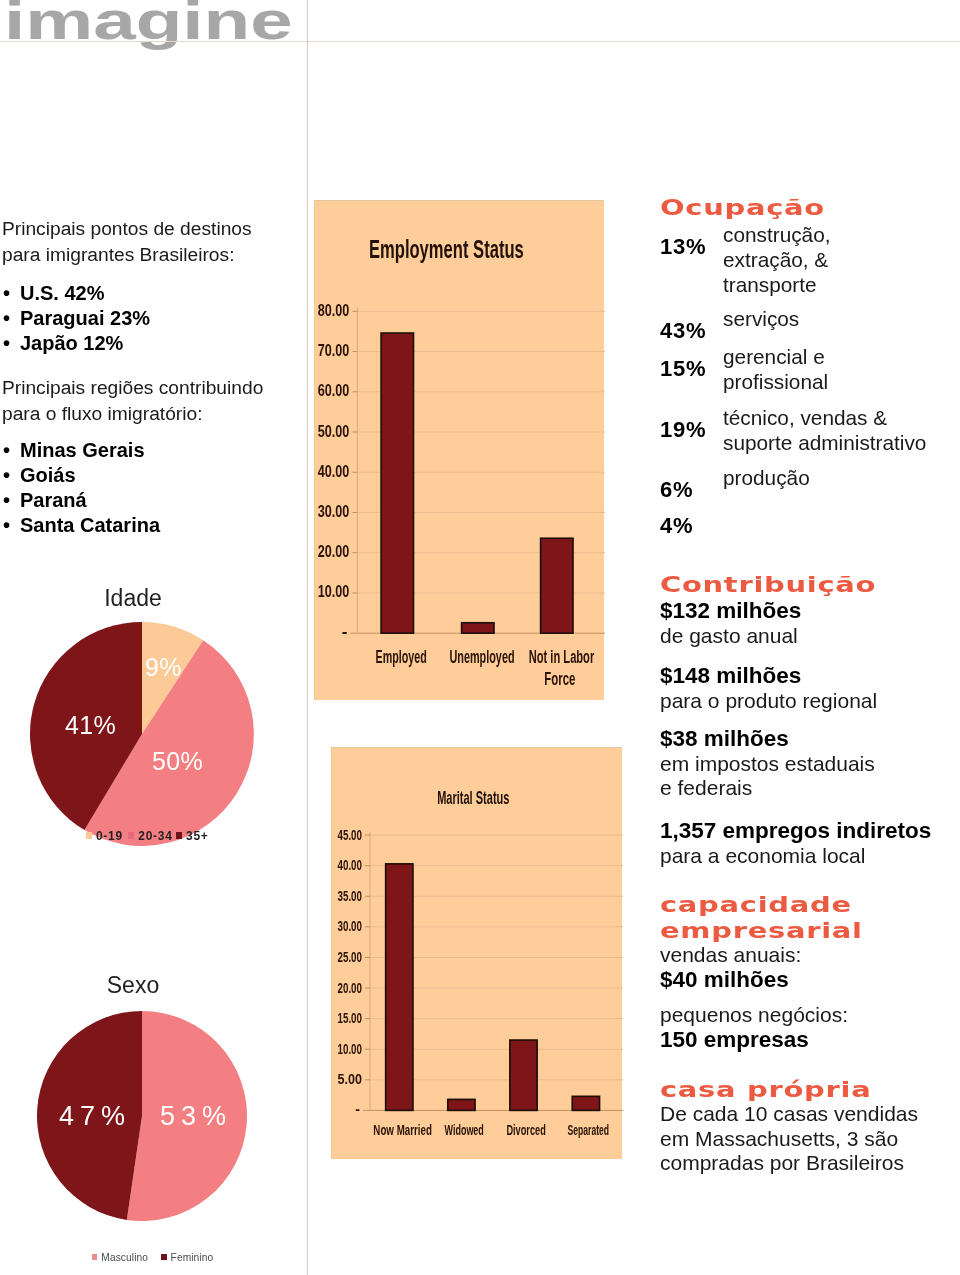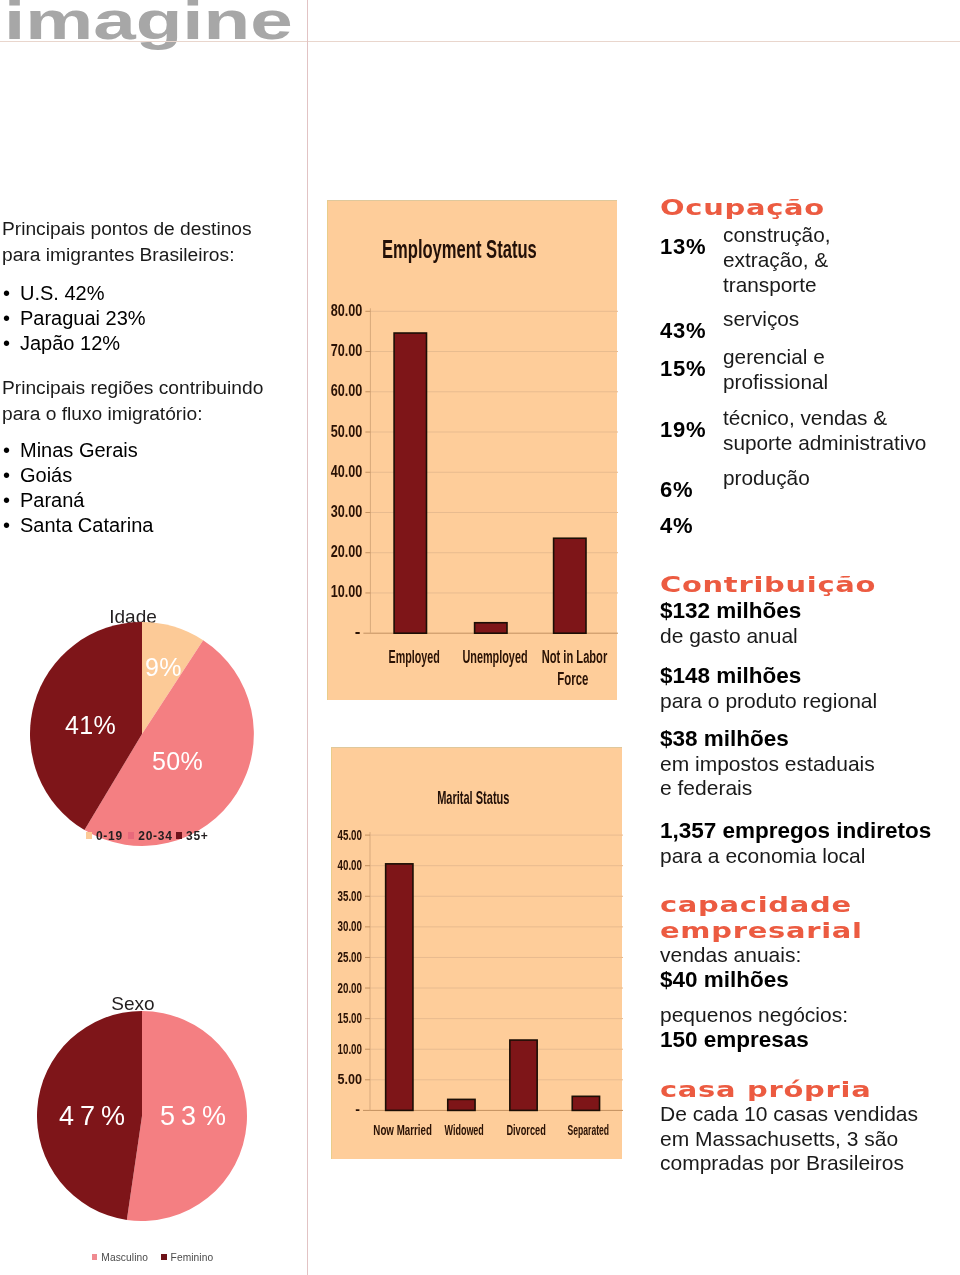--- a/index.html
+++ b/index.html
@@ -9,25 +9,25 @@
 
   
   .logo{position:absolute;left:4px;top:0px;font-size:54px;font-weight:bold;color:#a7a7a7;
         transform:scaleX(1.415);transform-origin:0 0;line-height:41px;white-space:nowrap;}
   .hline{position:absolute;left:0;top:41px;width:960px;height:1px;background:#e9d6cd;}
   .vline1{position:absolute;left:307px;top:0;width:1.2px;height:1275px;background:#e2c3c4;}
 
   
   .lcol{position:absolute;left:0;top:0;width:308px;height:1275px;}
   .lead{position:absolute;left:2px;font-size:19.2px;color:#1a1a1a;line-height:26px;white-space:pre-line;}
-  .blist{position:absolute;left:2px;margin:0;padding:0;font-size:20px;font-weight:normal;color:#000;line-height:25px;}
+  .blist{position:absolute;left:2px;margin:0;padding:0;font-size:20px;font-weight:bold;color:#000;line-height:25px;}
   .blist li{list-style:none;margin:0;padding:0 0 0 18px;position:relative;}
   .blist li:before{content:"\2022";position:absolute;left:1px;top:0;}
 
-  .pietitle{position:absolute;font-size:19px;color:#231f20;text-align:center;margin-top:21px;}
+  .pietitle{position:absolute;font-size:23px;color:#231f20;text-align:center;}
   .pielegend{position:absolute;display:flex;align-items:baseline;gap:0;}
   .lgitem{display:flex;align-items:center;}
   .swatch{display:inline-block;width:6.5px;height:6.5px;margin-right:4px;position:relative;top:-0.5px;}
   .lgtext{font-size:12px;font-weight:bold;color:#231f20;letter-spacing:0.7px;}
   .lgtext2{font-size:10.2px;color:#4a4a4a;letter-spacing:0.1px;}
   .pielabel{position:absolute;color:#fff;font-size:25px;letter-spacing:0.3px;line-height:25px;white-space:nowrap;}
 
   
   .chartbox{position:absolute;background:#fecd9a;border-left:1.5px solid #e9cd8a;border-top:1px solid #dfc89c;box-sizing:border-box;}
   .chtitle{position:absolute;width:100%;text-align:center;font-weight:bold;color:#231008;line-height:1;}
@@ -95,21 +95,21 @@
 empresarial</div>
     <div class="rblock" style="top:943px"><span>vendas anuais:</span><br><span class="rb">$40 milhões</span></div>
     <div class="rblock" style="top:1003px"><span>pequenos negócios:</span><br><span class="rb">150 empresas</span></div>
 
     <div class="rhead" style="top:1077px">casa própria</div>
     <div class="rblock pre" style="top:1102px">De cada 10 casas vendidas
 em Massachusetts, 3 são
 compradas por Brasileiros</div>
   </div>
 
-  <div class="chartbox" id="chart-employment" style="left:327px;top:200px;width:290px;height:500px">
+  <div class="chartbox" id="chart-employment" style="left:314px;top:200px;width:290px;height:500px">
     <div class="chtitle" style="top:35px;left:-13px;font-size:26px"><span style="transform:scaleX(0.638)">Employment Status</span></div>
     <svg id="svg-employment" width="290" height="500" style="position:absolute;left:0;top:0">
         <line x1="42.4" y1="391.9625" x2="290" y2="391.9625" stroke="#e8bb8f" stroke-width="1"></line>
         <line x1="42.4" y1="351.725" x2="290" y2="351.725" stroke="#e8bb8f" stroke-width="1"></line>
         <line x1="42.4" y1="311.4875" x2="290" y2="311.4875" stroke="#e8bb8f" stroke-width="1"></line>
         <line x1="42.4" y1="271.25" x2="290" y2="271.25" stroke="#e8bb8f" stroke-width="1"></line>
         <line x1="42.4" y1="231.0125" x2="290" y2="231.0125" stroke="#e8bb8f" stroke-width="1"></line>
         <line x1="42.4" y1="190.775" x2="290" y2="190.775" stroke="#e8bb8f" stroke-width="1"></line>
         <line x1="42.4" y1="150.53750000000002" x2="290" y2="150.53750000000002" stroke="#e8bb8f" stroke-width="1"></line>
         <line x1="42.4" y1="110.30000000000001" x2="290" y2="110.30000000000001" stroke="#e8bb8f" stroke-width="1"></line>

